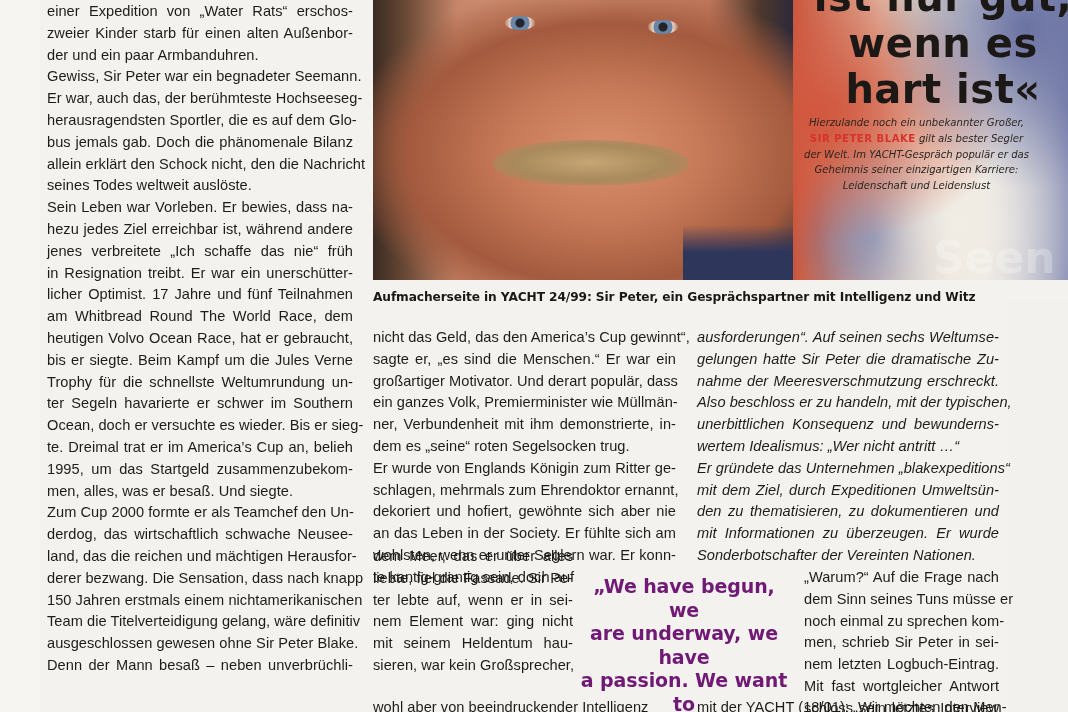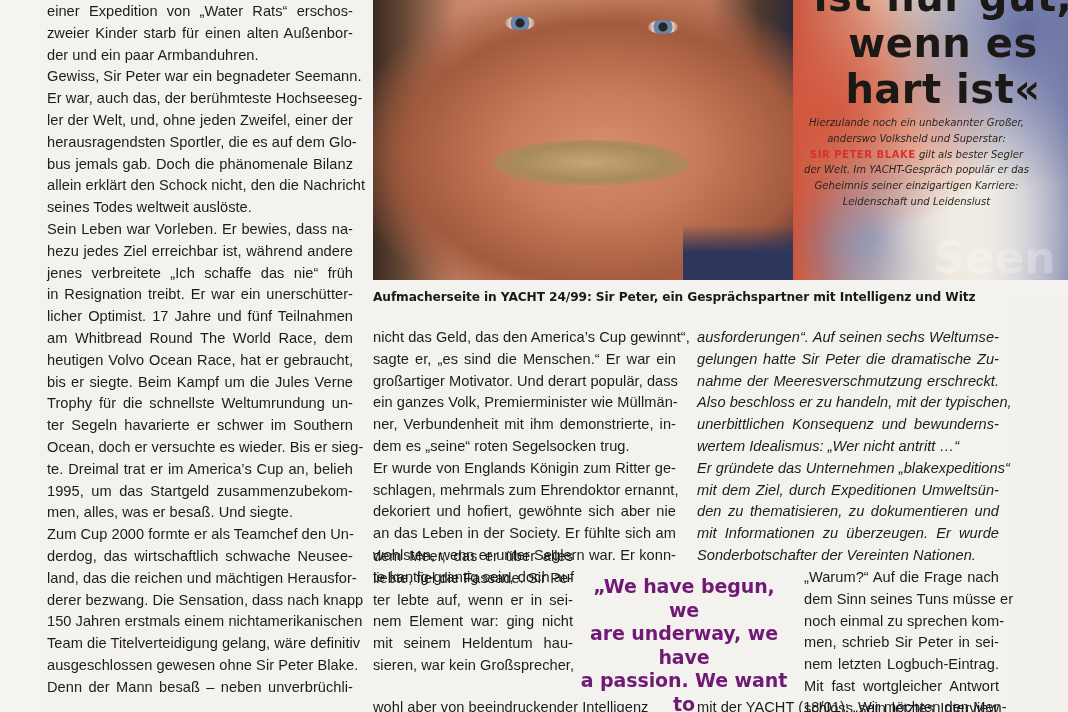--- a/index.html
+++ b/index.html
@@ -120,21 +120,20 @@
 
 <div class="left-margin"></div>
 <div class="right-margin"></div>
 
 <div class="col col-1" id="col1">
     <span class="line">einer Expedition von „Water Rats“ erschos-</span>
     <span class="line">zweier Kinder starb für einen alten Außenbor-</span>
     <span class="line last">der und ein paar Armbanduhren.</span>
     <span class="line">Gewiss, Sir Peter war ein begnadeter Seemann.</span>
     <span class="line">Er war, auch das, der berühmteste Hochseeseg-</span>
-    <span class="line">ler der Welt, und, ohne jeden Zweifel, einer der</span>
     <span class="line">herausragendsten Sportler, die es auf dem Glo-</span>
     <span class="line">bus jemals gab. Doch die phänomenale Bilanz</span>
     <span class="line">allein erklärt den Schock nicht, den die Nachricht</span>
     <span class="line last">seines Todes weltweit auslöste.</span>
     <span class="line">Sein Leben war Vorleben. Er bewies, dass na-</span>
     <span class="line">hezu jedes Ziel erreichbar ist, während andere</span>
     <span class="line">jenes verbreitete „Ich schaffe das nie“ früh</span>
     <span class="line">in Resignation treibt. Er war ein unerschütter-</span>
     <span class="line">licher Optimist. 17 Jahre und fünf Teilnahmen</span>
     <span class="line">am Whitbread Round The World Race, dem</span>
@@ -164,21 +163,20 @@
   <div class="mustache"></div>
   <div class="jacket"></div>
   <div class="watermark">Seen</div>
   <div class="headline">
     <div>ist nur gut,</div>
     <div>wenn es</div>
     <div>hart ist«</div>
   </div>
   <div class="teaser">
     <div>Hierzulande noch ein unbekannter Großer,</div>
-    <div>anderswo Volksheld und Superstar:</div>
     <div><span class="red">SIR PETER BLAKE</span><span> gilt als bester Segler</span></div>
     <div>der Welt. Im YACHT-Gespräch populär er das</div>
     <div>Geheimnis seiner einzigartigen Karriere:</div>
     <div>Leidenschaft und Leidenslust</div>
   </div>
 </div>
 
 <div class="caption">Aufmacherseite in YACHT 24/99: Sir Peter, ein Gesprächspartner mit Intelligenz und Witz</div>
 
 <div class="col col-2" id="col2">

